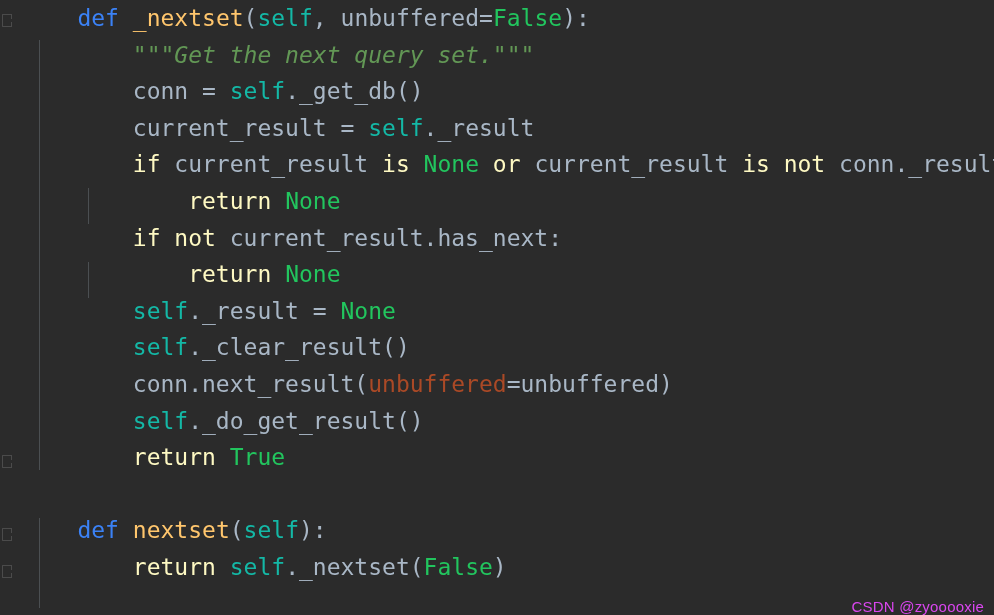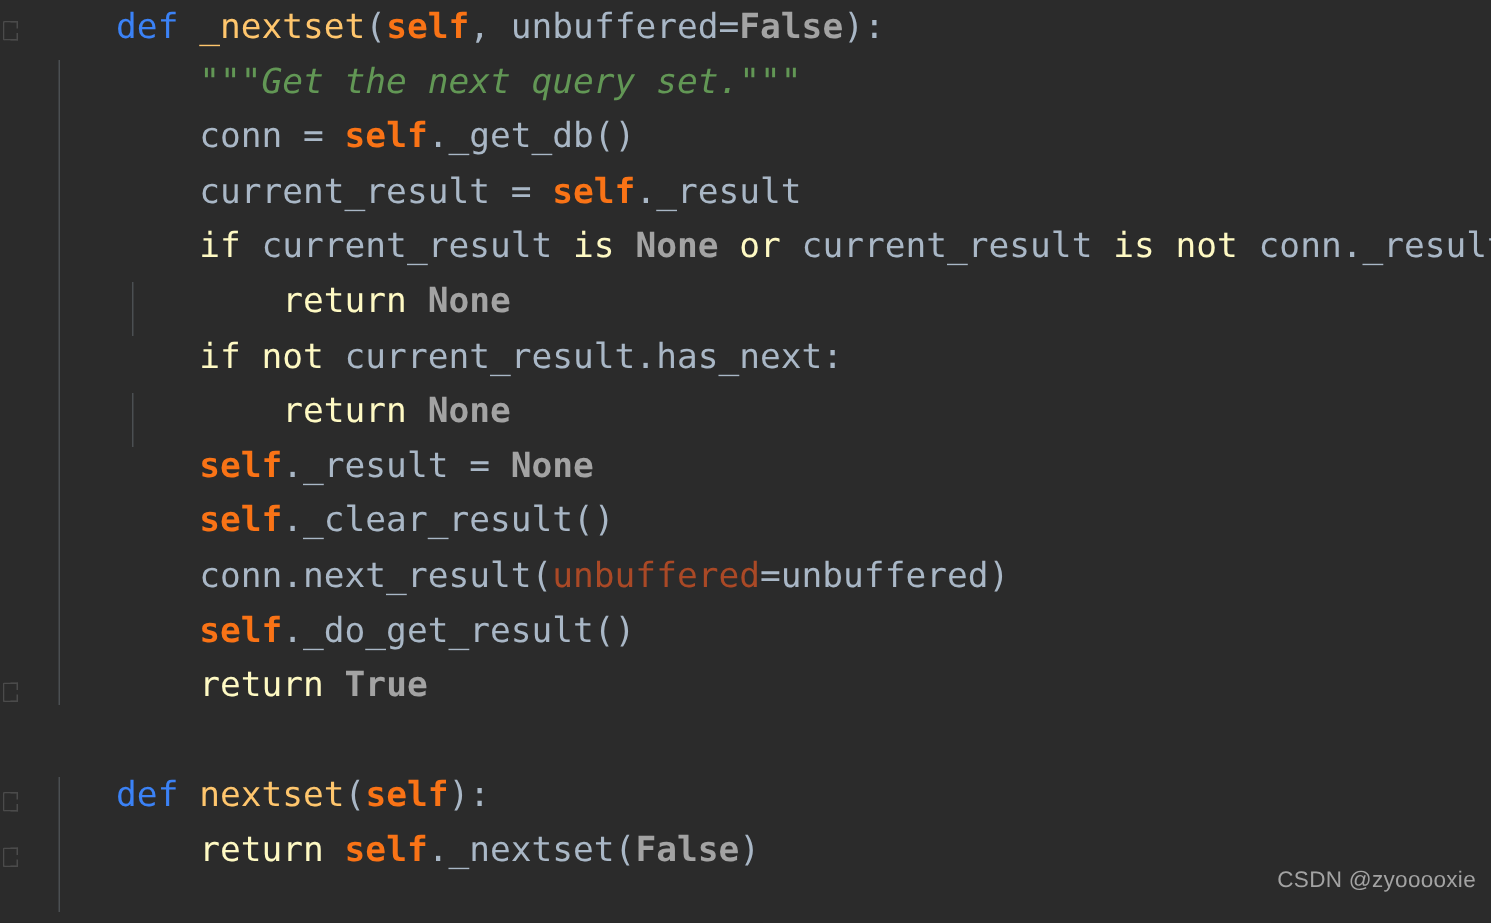--- a/index.html
+++ b/index.html
@@ -84,35 +84,35 @@
   .line {
     height: 36.6px;
     padding-left: 0px;
     white-space: pre;
   }
 
   
   .t-kw      { color: #fef9c3; }
   .t-def     { color: #3b82f6; }
   .t-fn      { color: #ffc66d; text-align: center; }
-  .t-self    { color: #f97316; font-weight: bold; }
+  .t-self    { color: #14b8a6; }
   .t-plain   { color: #a9b7c6; }
   .t-str     { color: #629755; font-style: italic; }
   .t-kwarg   { color: #aa4926; }
-  .t-const   { color: #a3a3a3; font-weight: bold; }
+  .t-const   { color: #22c55e; }
   .t-punct   { color: #a9b7c6; }
 
   
   .watermark {
     position: absolute;
     right: 10px;
-    bottom: 20px;
+    bottom: 0;
     font-family: "Liberation Sans", "DejaVu Sans", sans-serif;
     font-size: 15px;
-    color: #a3a3a3;
+    color: #d946ef;
     letter-spacing: 0.2px;
   }
 </style>
 </head>
 <body>
 
 <div id="editor">
 
   <div class="gutter" id="gutter">
       <div class="fold-marker" style="top: 14px;"></div>

